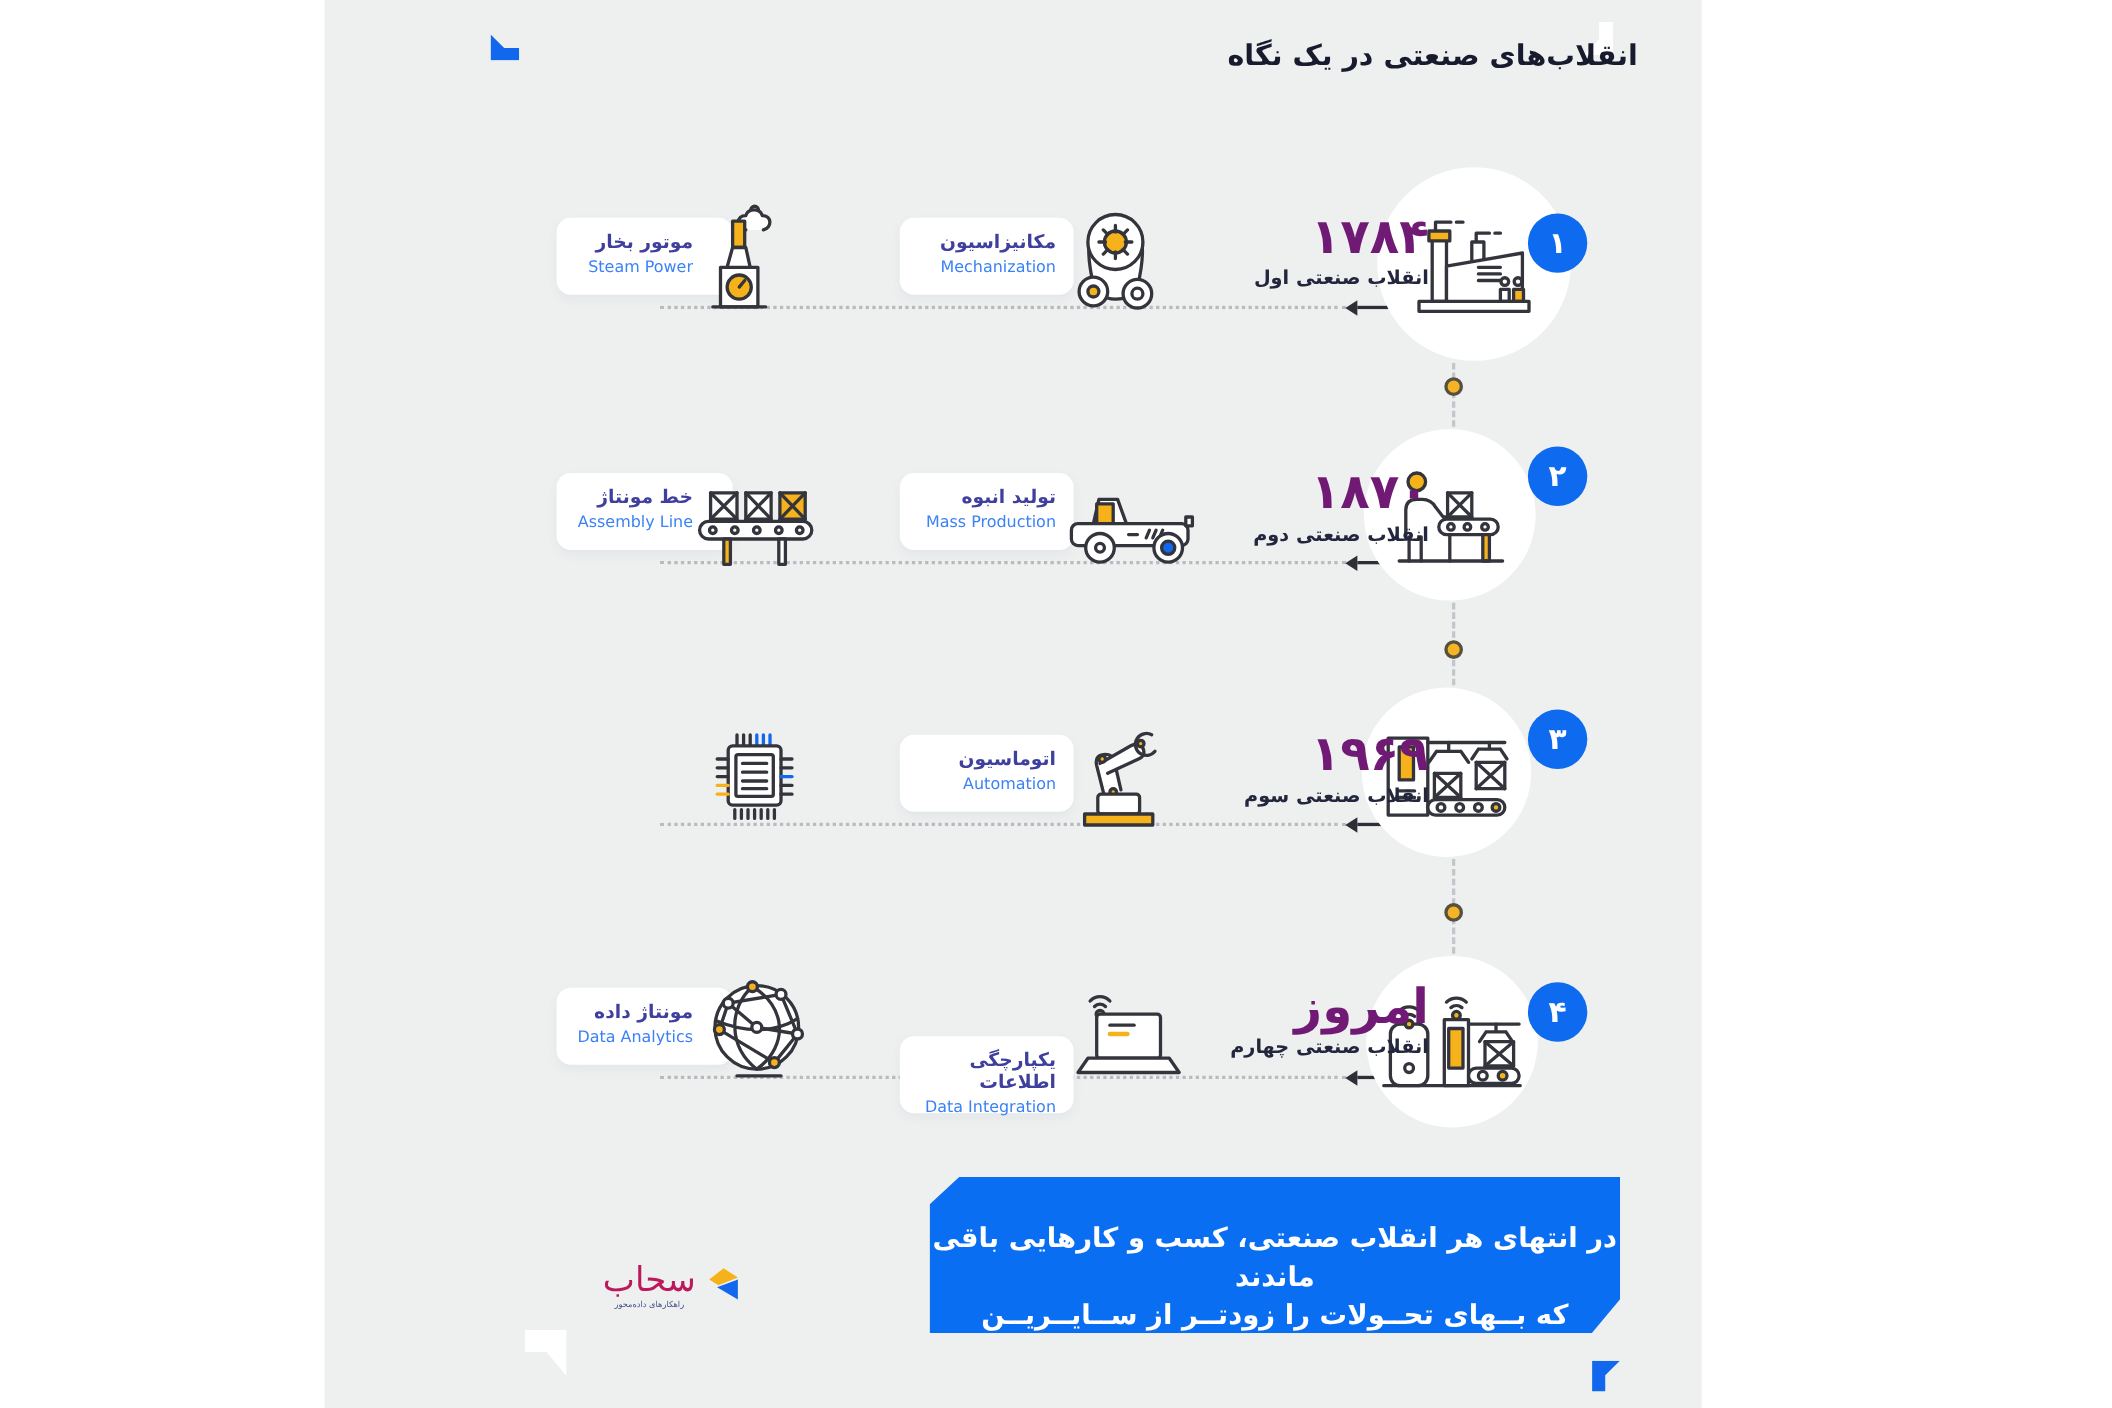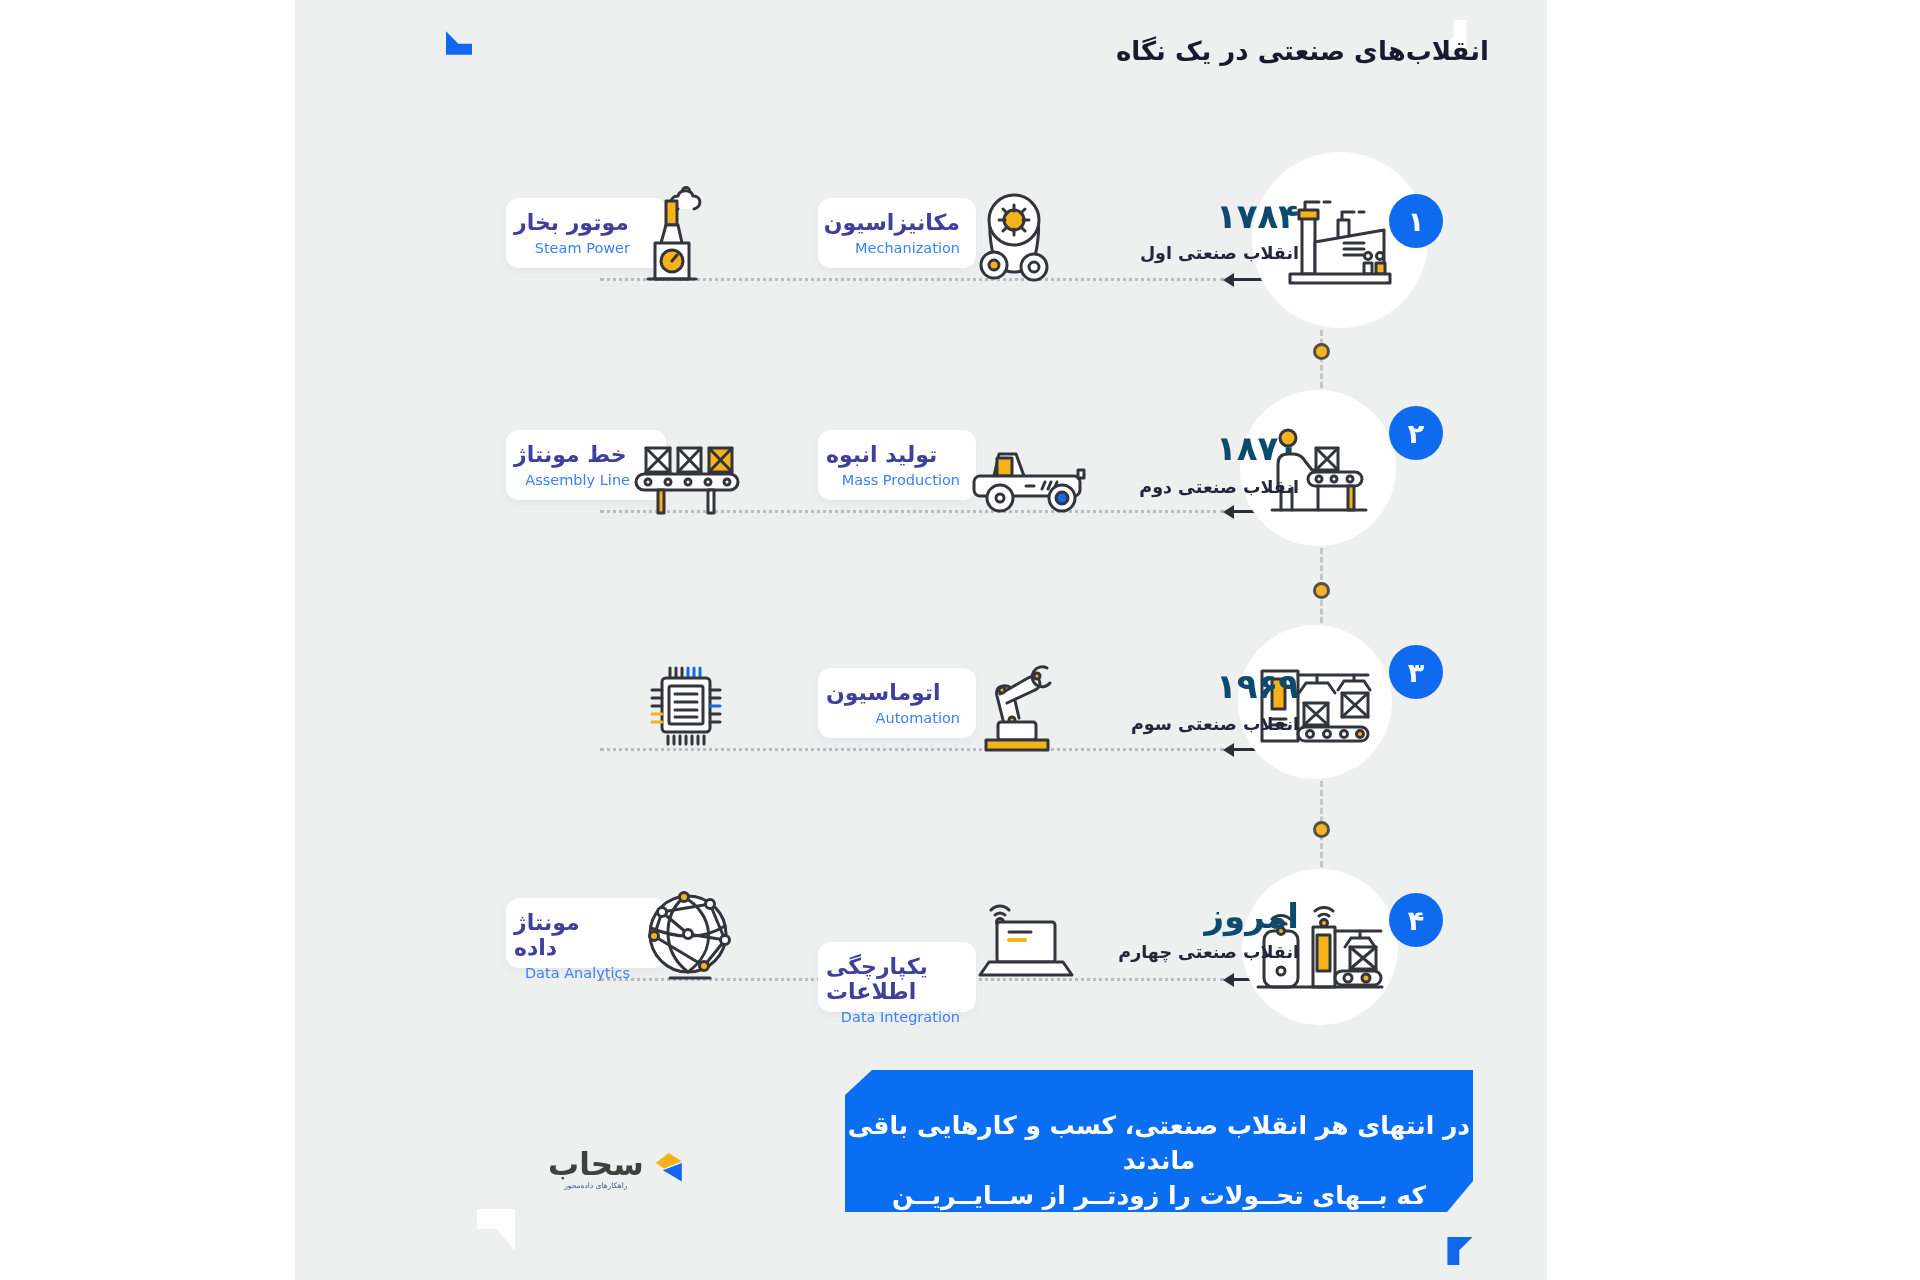--- a/index.html
+++ b/index.html
@@ -1,40 +1,40 @@
 <!DOCTYPE html>
 <html lang="fa"><head>
 <meta charset="utf-8">
 <style>
   html,body{margin:0;padding:0;background:#fff;}
   #stage{position:relative;width:1920px;height:1280px;background:#ffffff;overflow:hidden;
          font-family:"DejaVu Sans","Liberation Sans",sans-serif;padding-left:46px;}
   .abs{position:absolute;}
   .panel{left:295px;top:0;width:1252px;height:1280px;background:#eef0f0;}
   .page-title{font-size:26px;font-weight:bold;color:#181b2e;direction:rtl;white-space:nowrap;}
-  .year{font-size:34px;line-height:48px;font-weight:bold;color:#0c4a6e;direction:rtl;text-align:right;white-space:nowrap;}
+  .year{font-size:44px;line-height:48px;font-weight:bold;color:#701a75;direction:rtl;text-align:right;white-space:nowrap;}
   .rev{font-size:17.5px;font-weight:bold;color:#23263c;direction:rtl;text-align:right;white-space:nowrap;}
   .big-circle{background:#ffffff;border-radius:50%;display:flex;align-items:center;justify-content:center;}
   .badge{width:54px;height:54px;border-radius:50%;background:#0e6aee;color:#fff;display:flex;
          align-items:center;justify-content:center;font-size:27px;font-weight:bold;}
   .card{background:#ffffff;border-radius:13px;box-shadow:0 4px 10px rgba(40,50,80,.05);direction:rtl;}
-  .card .fa{font-size:22px;font-weight:bold;color:#3f3f9e;margin:12px 0 0;text-align:left;}
+  .card .fa{font-size:17px;font-weight:bold;color:#3f3f9e;margin:12px 0 0;text-align:right;}
   .card .en{font-size:14.5px;color:#3b82f6;margin:5px 0 0;text-align:right;direction:ltr;}
   .card.pad-lg{padding:0 36px 0 8px;}
   .card.pad-sm{padding:0 16px 0 8px;}
   .dotted{border-top:3px dotted #b8bbbf;height:0;}
   .arrow{height:3px;background:#2e2f36;}
   .arrow:before{content:"";position:absolute;left:-11px;top:-5px;border:7px solid transparent;
                 border-right:11px solid #2e2f36;border-left:none;}
   .vseg{width:0;border-left:3px dashed #c3c6ca;}
   .vdot{width:11px;height:11px;border-radius:50%;background:#f4b425;border:3px solid #56503f;}
   .banner{background:#0a6ef3;color:#fff;direction:rtl;text-align:center;
           clip-path:polygon(27px 0,100% 0,100% calc(100% - 31px),calc(100% - 26px) 100%,0 100%,0 25px);}
   .banner p{margin:0;font-size:25px;line-height:35px;font-weight:bold;}
-  .logo-word{font-size:31px;line-height:32px;font-weight:bold;color:#404040;direction:rtl;}
+  .logo-word{font-size:31px;line-height:32px;font-weight:normal;color:#be185d;direction:rtl;}
   .logo-tag{font-size:7.5px;letter-spacing:1px;color:#44548a;direction:rtl;text-align:center;margin-top:1px;}
   .ic{display:block;}
 </style>
 </head>
 <body>
 
 <div id="stage">
   <div class="abs panel"></div>
 
   <svg class="abs" style="left:446px;top:31px;transform:rotate(180deg)" width="26" height="24" viewBox="0 0 40 36">

